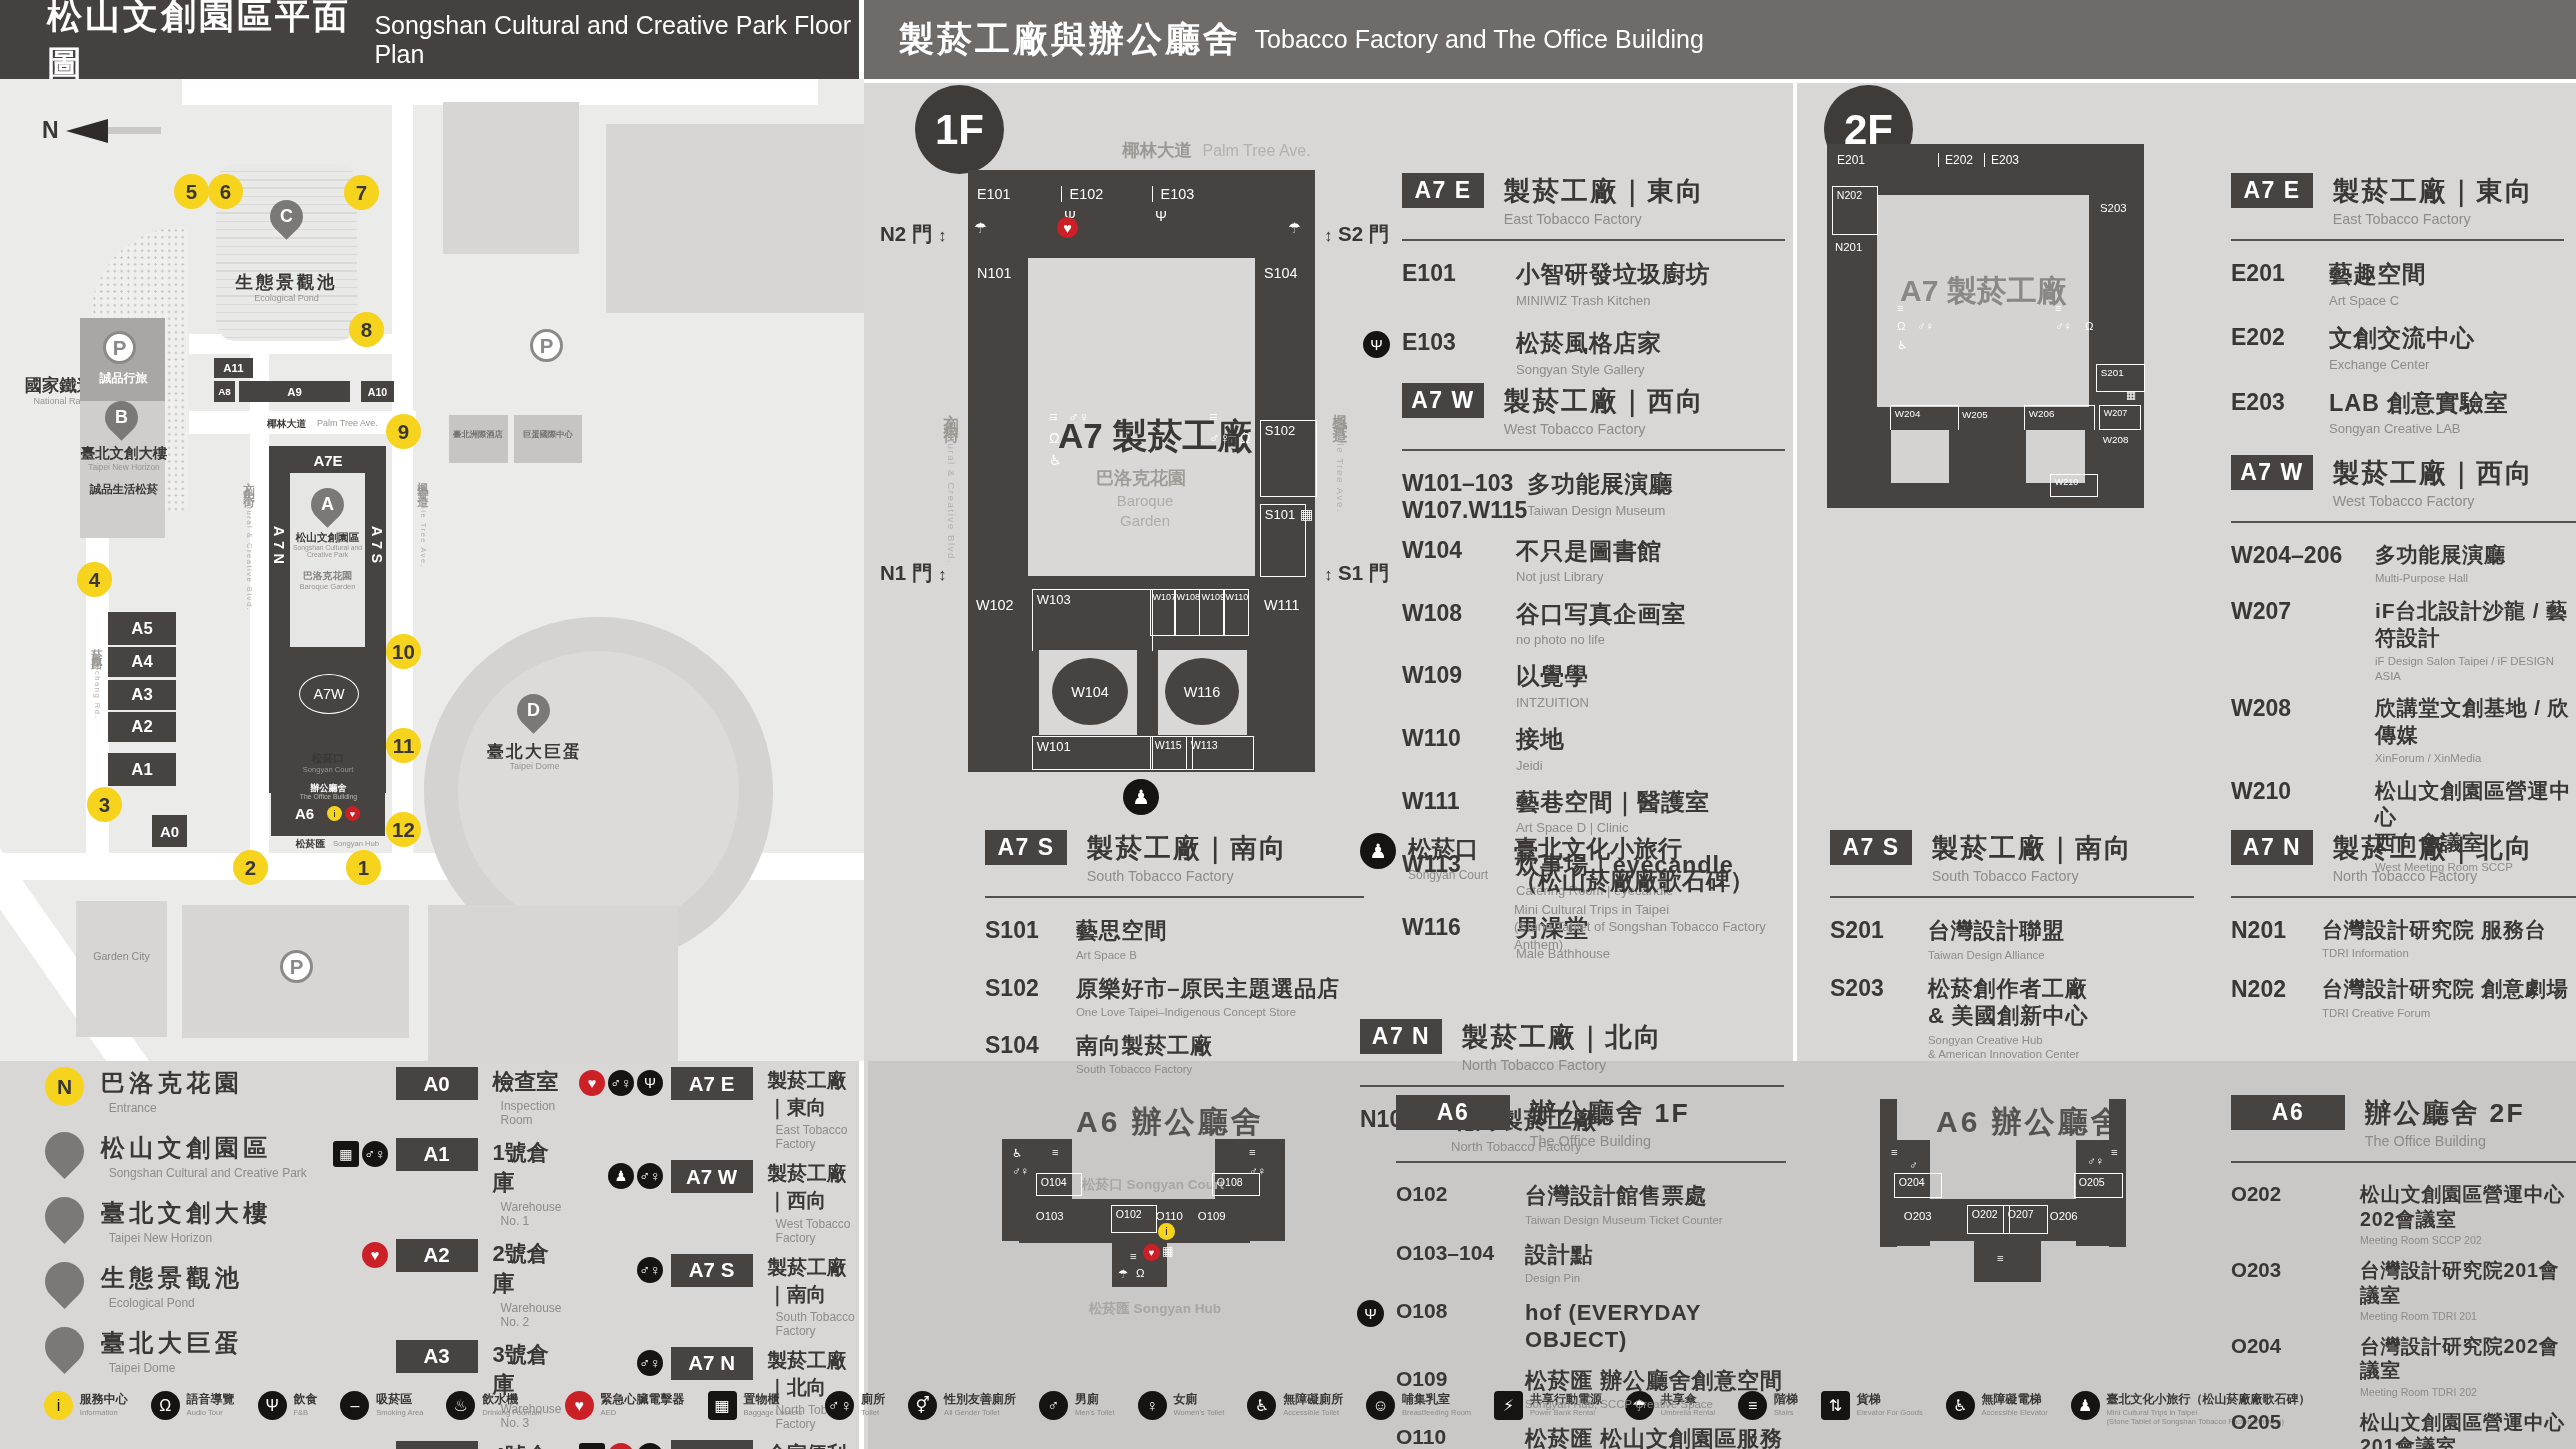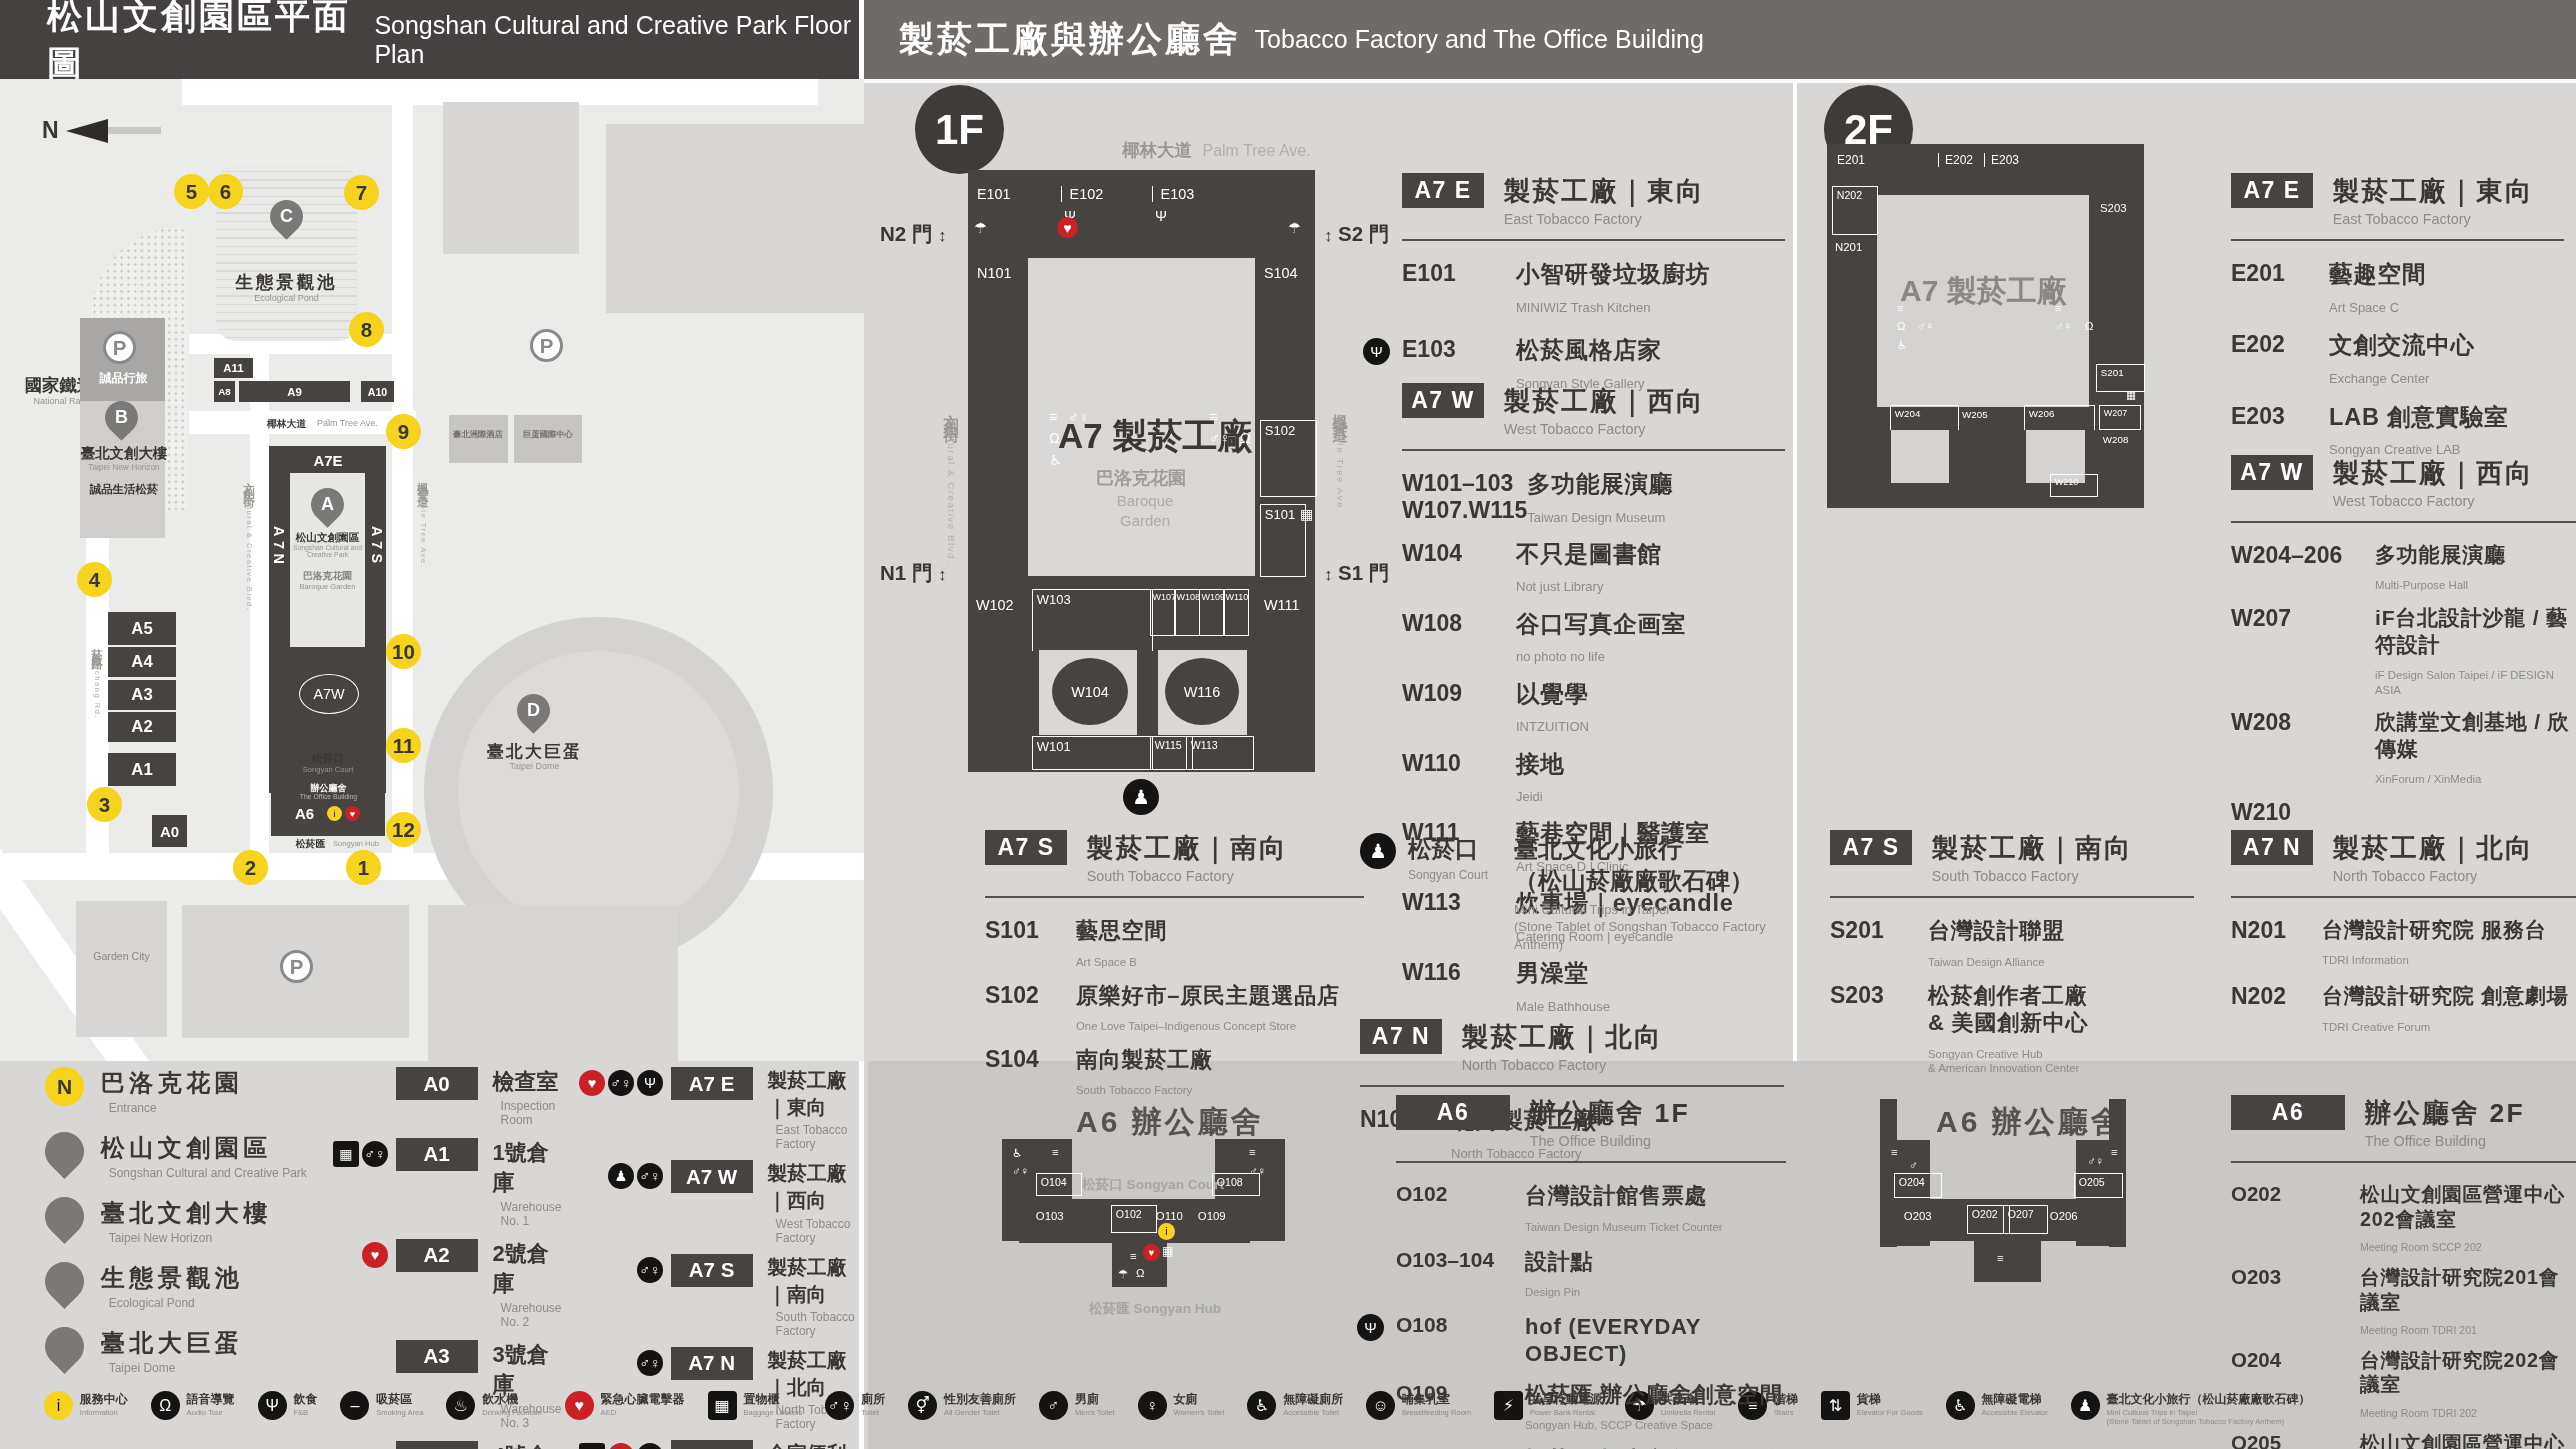--- a/index.html
+++ b/index.html
@@ -88,21 +88,21 @@
   .seclist{position:absolute;}
   .sec-head{display:flex;align-items:flex-start;margin-bottom:12px;}
   .sec-code{flex:0 0 82px;height:35px;background:#474341;color:#fff;font-size:23px;font-weight:bold;display:flex;align-items:center;justify-content:center;margin-right:19.7px;letter-spacing:1.5px;}
   .sec-zh{display:block;font-size:26.5px;font-weight:bold;letter-spacing:2.3px;color:#3a3734;}
   .sec-en{display:block;font-size:14.4px;color:#8e8b88;margin-top:1.5px;}
   .sec-line{height:0;border-top:2.3px solid #55514e;margin:4.5px 0 19.7px 0;}
   .rrow{display:flex;align-items:flex-start;margin-bottom:19.7px;position:relative;}
   .rcode{flex:0 0 114px;font-size:23px;font-weight:bold;color:#3a3734;line-height:1.15;}
   .wide-code .rcode{flex:0 0 144px;}
   .rzh{display:block;font-size:23.5px;font-weight:bold;color:#3a3734;letter-spacing:0.8px;line-height:1.25;}
-  .ren{display:block;font-size:13px;color:#8e8b88;margin-top:10px;line-height:1.3;}
+  .ren{display:block;font-size:13px;color:#8e8b88;margin-top:3px;line-height:1.3;}
   .rpre{position:absolute;left:-39px;top:1.5px;width:27px;height:27px;border-radius:50%;background:#161412;color:#fff;font-size:15px;display:flex;align-items:center;justify-content:center;}
   
   #court1{position:absolute;display:flex;}
   .court-ic{width:36px;height:36px;border-radius:50%;background:#161412;color:#fff;font-size:19.7px;display:flex;align-items:center;justify-content:center;margin-right:12px;flex:0 0 auto;}
   .court-name{flex:0 0 106px;}
   .court-name .z{font-size:23.5px;font-weight:bold;display:block;}
   .court-name .e{font-size:12px;color:#8e8b88;display:block;margin-top:3px;}
   .court-body .t{font-size:24px;font-weight:bold;display:block;line-height:1.35;}
   .court-body .e{font-size:13px;color:#8e8b88;display:block;margin-top:3px;line-height:1.35;}
   .a6title{position:absolute;font-size:30px;font-weight:bold;color:#55524f;letter-spacing:3px;white-space:nowrap;}
@@ -928,20 +928,25 @@
       </div>
       <div class="rrow" style="margin-bottom:12px;">
         <span class="rcode"><span>W208</span></span>
         <span>
           <span class="rzh" style="font-size:21px;">欣講堂文創基地 / 欣傳媒</span>
           <span class="ren" style="font-size:11.4px;">XinForum / XinMedia</span>
         </span>
       </div>
       <div class="rrow" style="margin-bottom:12px;">
         <span class="rcode"><span>W210</span></span>
+        <span>
+          <span class="rzh" style="font-size:21px;">松山文創園區營運中心</span>
+          <span class="rzh" style="font-size:21px;">西向會議室</span>
+          <span class="ren" style="font-size:11.4px;">West Meeting Room SCCP</span>
+        </span>
       </div>
     </div>
 </section>
 
 <section class="seclist" style="left:1830px;top:830px;width:364px;">
   <div class="sec-head">
       <span class="sec-code">A7 S</span>
     <span>
         <span class="sec-zh">製菸工廠｜南向</span>
         <span class="sec-en">South Tobacco Factory</span>

